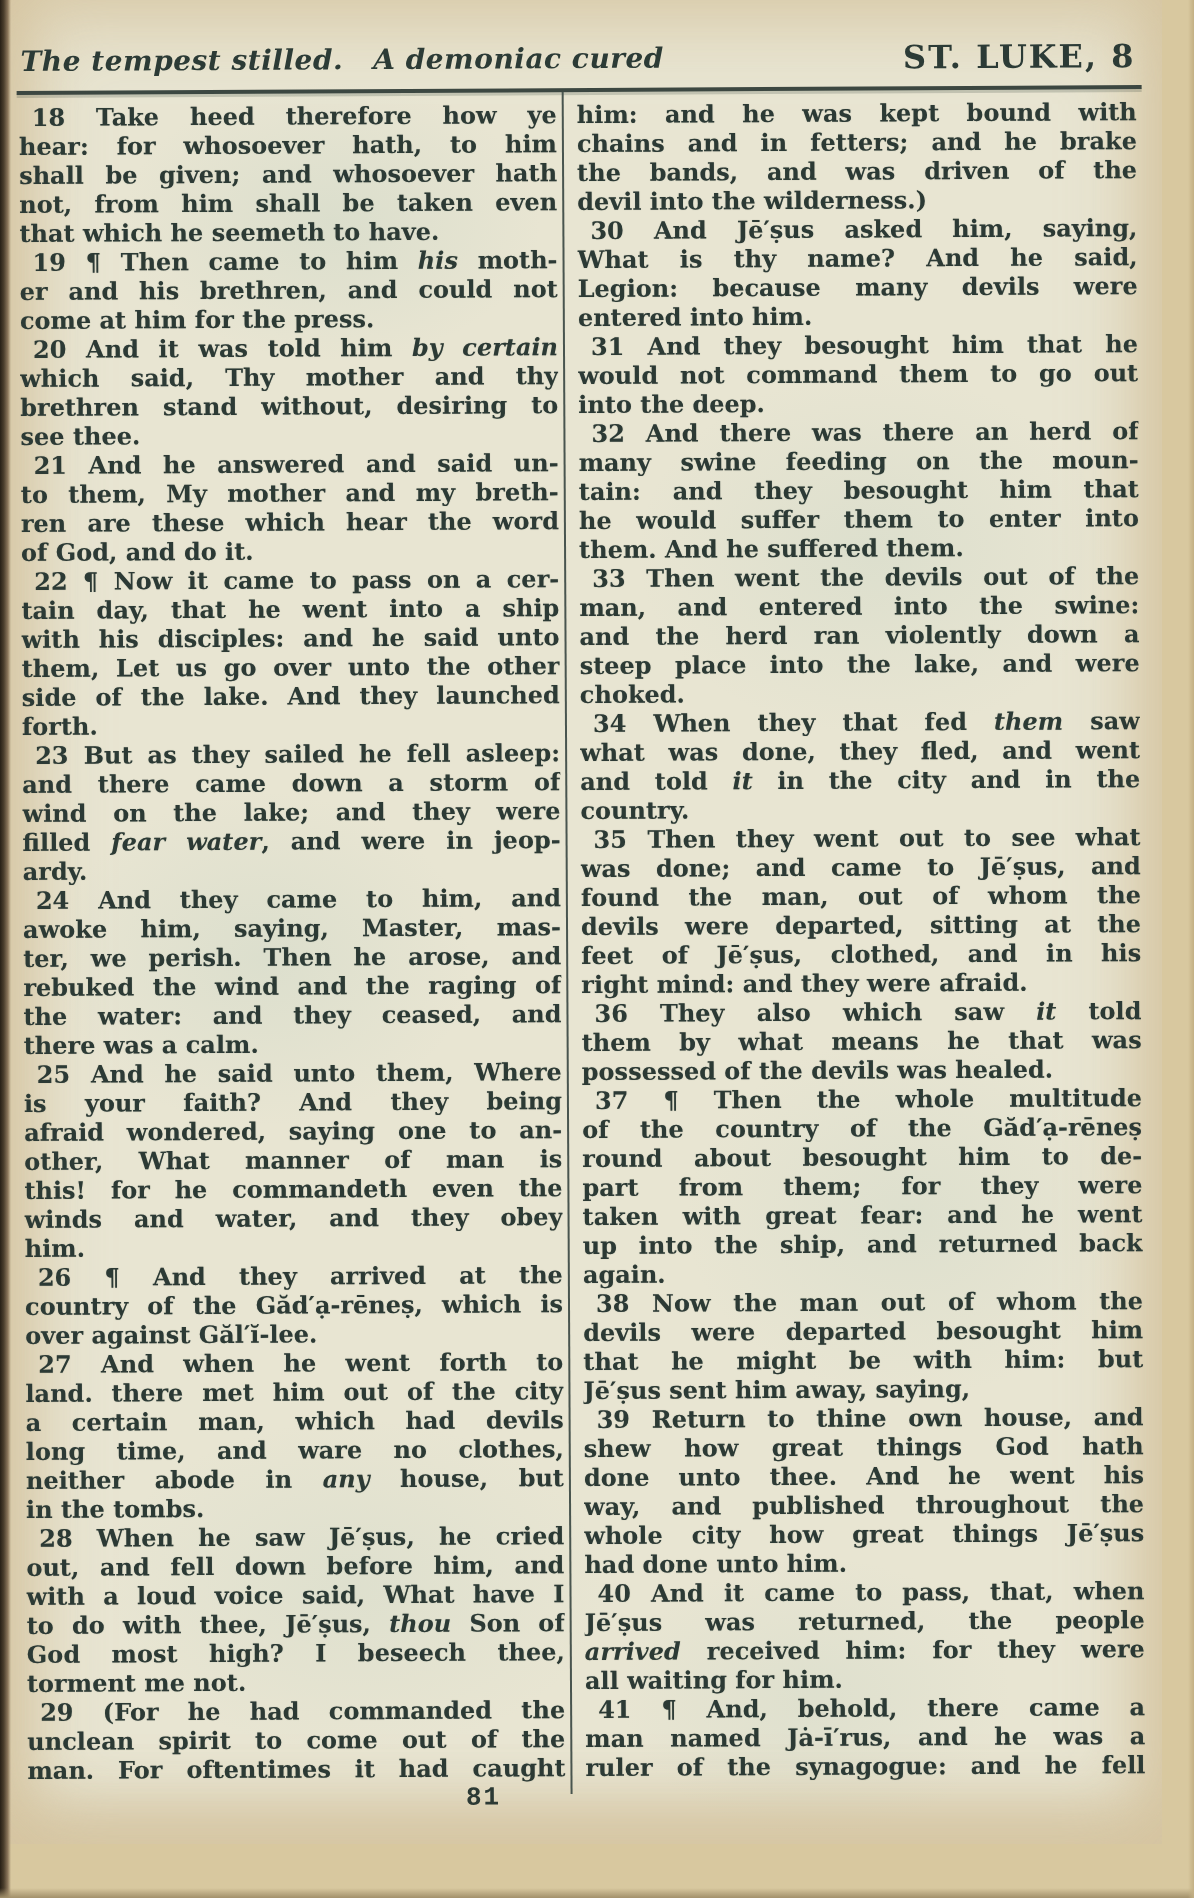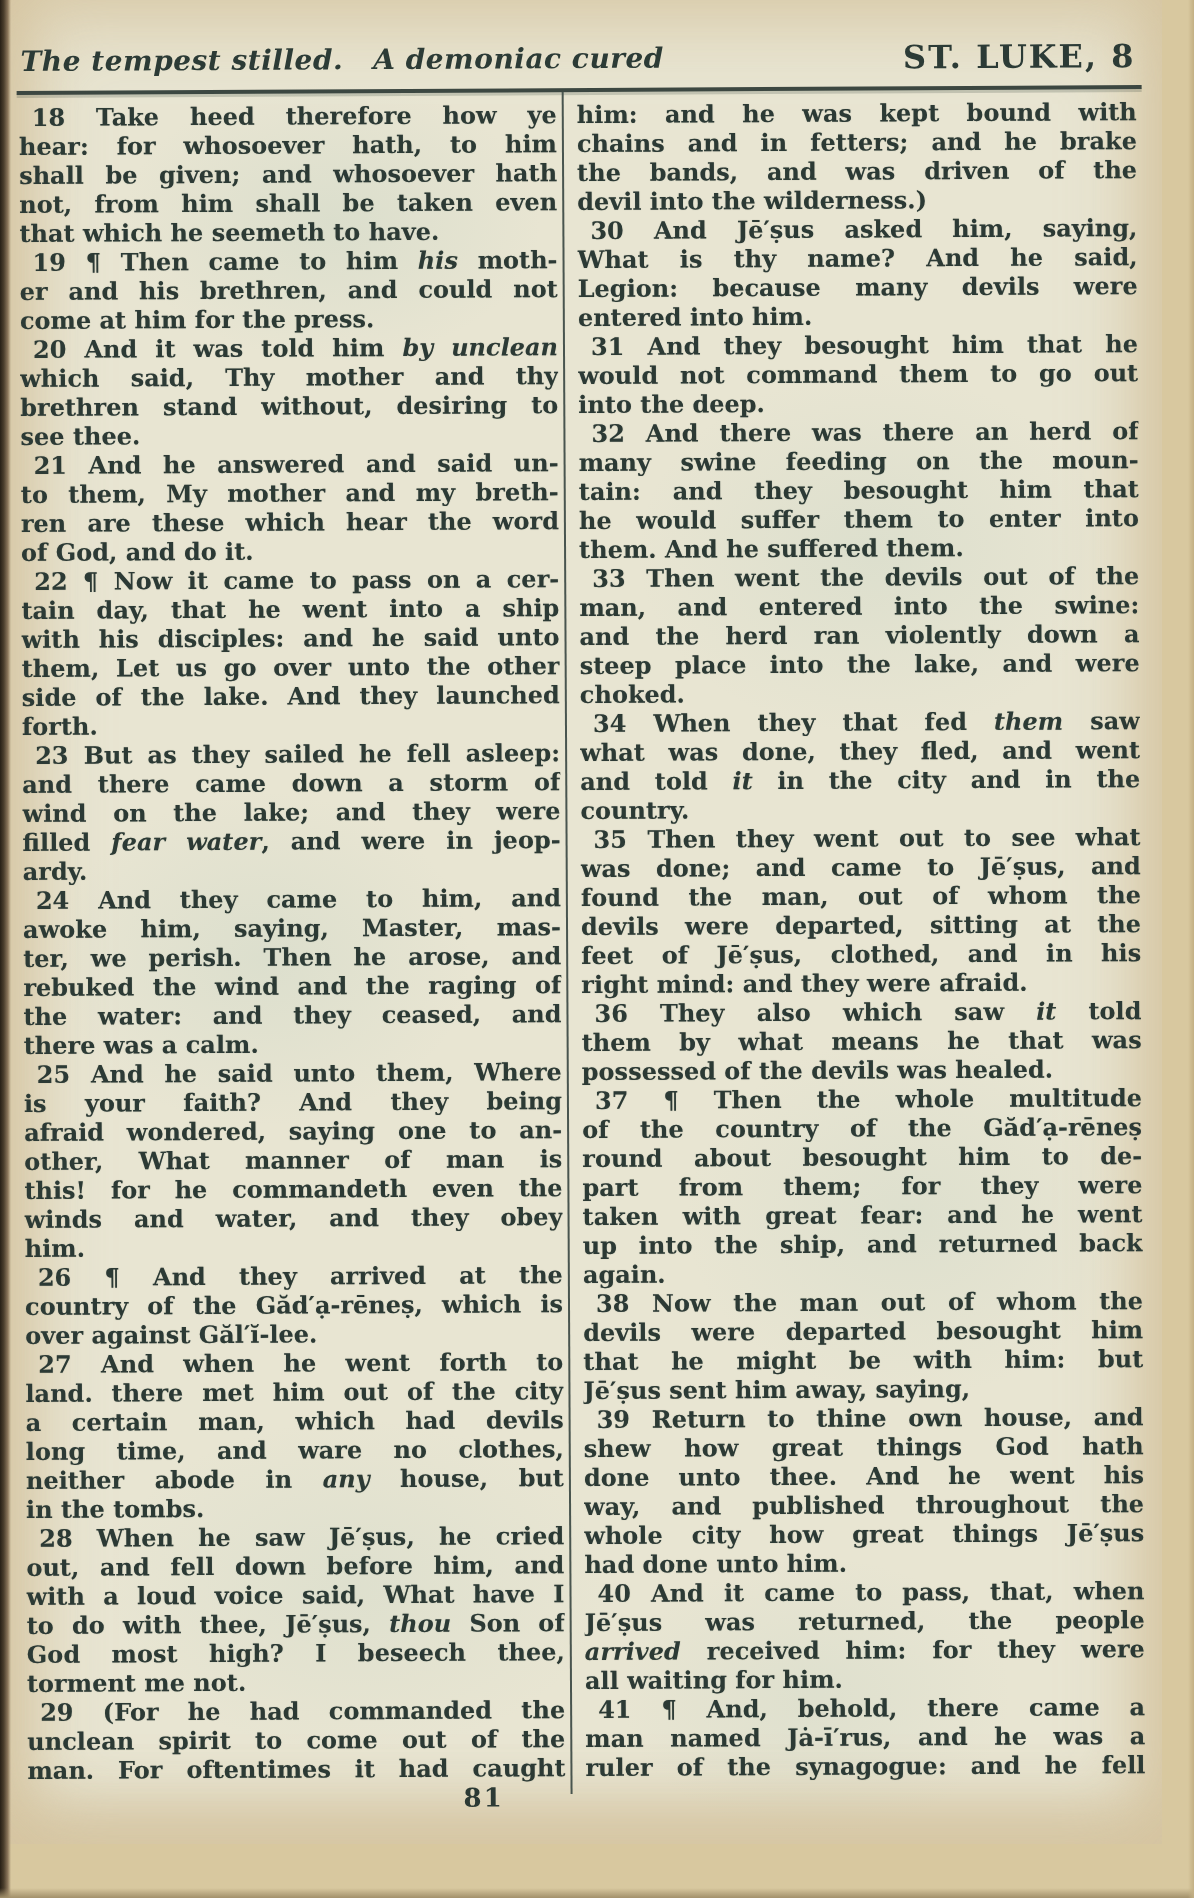--- a/index.html
+++ b/index.html
@@ -54,21 +54,21 @@
     text-shadow:0 0 1px rgba(44,58,53,0.35);
   }
   .col-left{left:14px;width:538px;}
   .col-right{left:572px;width:560px;}
   .col-divider{position:absolute;left:557px;top:92px;height:1702px;width:2px;background:#49554f;}
   .line{height:29px;line-height:29px;text-align:justify;text-align-last:justify;white-space:nowrap;}
   .line.end{text-align-last:left;}
   .line.vs{padding-left:13px;}
   .line i{}
   .footer{position:absolute;top:1782px;left:400px;width:140px;text-align:center;
-    color:#2c3a35;font-weight:700;font-size:26px;letter-spacing:2px;}
+    color:#2c3a35;font-weight:700;font-size:26px;letter-spacing:2px;font-family:Liberation Mono, monospace;}
 </style>
 </head>
 <body>
 
 <div class="page">
   <div class="sheet">
     <div class="tilt">
 
       <div class="header">
         <div class="running-head"><span>The tempest stilled.</span><span class="gap"></span><span>A demoniac cured</span></div>
@@ -79,21 +79,21 @@
 
       <div class="col col-left" id="col-left">
           <div class="line vs">18 Take heed therefore how ye</div>
           <div class="line">hear: for whosoever hath, to him</div>
           <div class="line">shall be given; and whosoever hath</div>
           <div class="line">not, from him shall be taken even</div>
           <div class="line end">that which he seemeth to have.</div>
           <div class="line vs">19 ¶ Then came to him <i>his</i> moth-</div>
           <div class="line">er and his brethren, and could not</div>
           <div class="line end">come at him for the press.</div>
-          <div class="line vs">20 And it was told him <i>by unclean</i></div>
+          <div class="line vs">20 And it was told him <i>by certain</i></div>
           <div class="line">which said, Thy mother and thy</div>
           <div class="line">brethren stand without, desiring to</div>
           <div class="line end">see thee.</div>
           <div class="line vs">21 And he answered and said un-</div>
           <div class="line">to them, My mother and my breth-</div>
           <div class="line">ren are these which hear the word</div>
           <div class="line end">of God, and do it.</div>
           <div class="line vs">22 ¶ Now it came to pass on a cer-</div>
           <div class="line">tain day, that he went into a ship</div>
           <div class="line">with his disciples: and he said unto</div>

